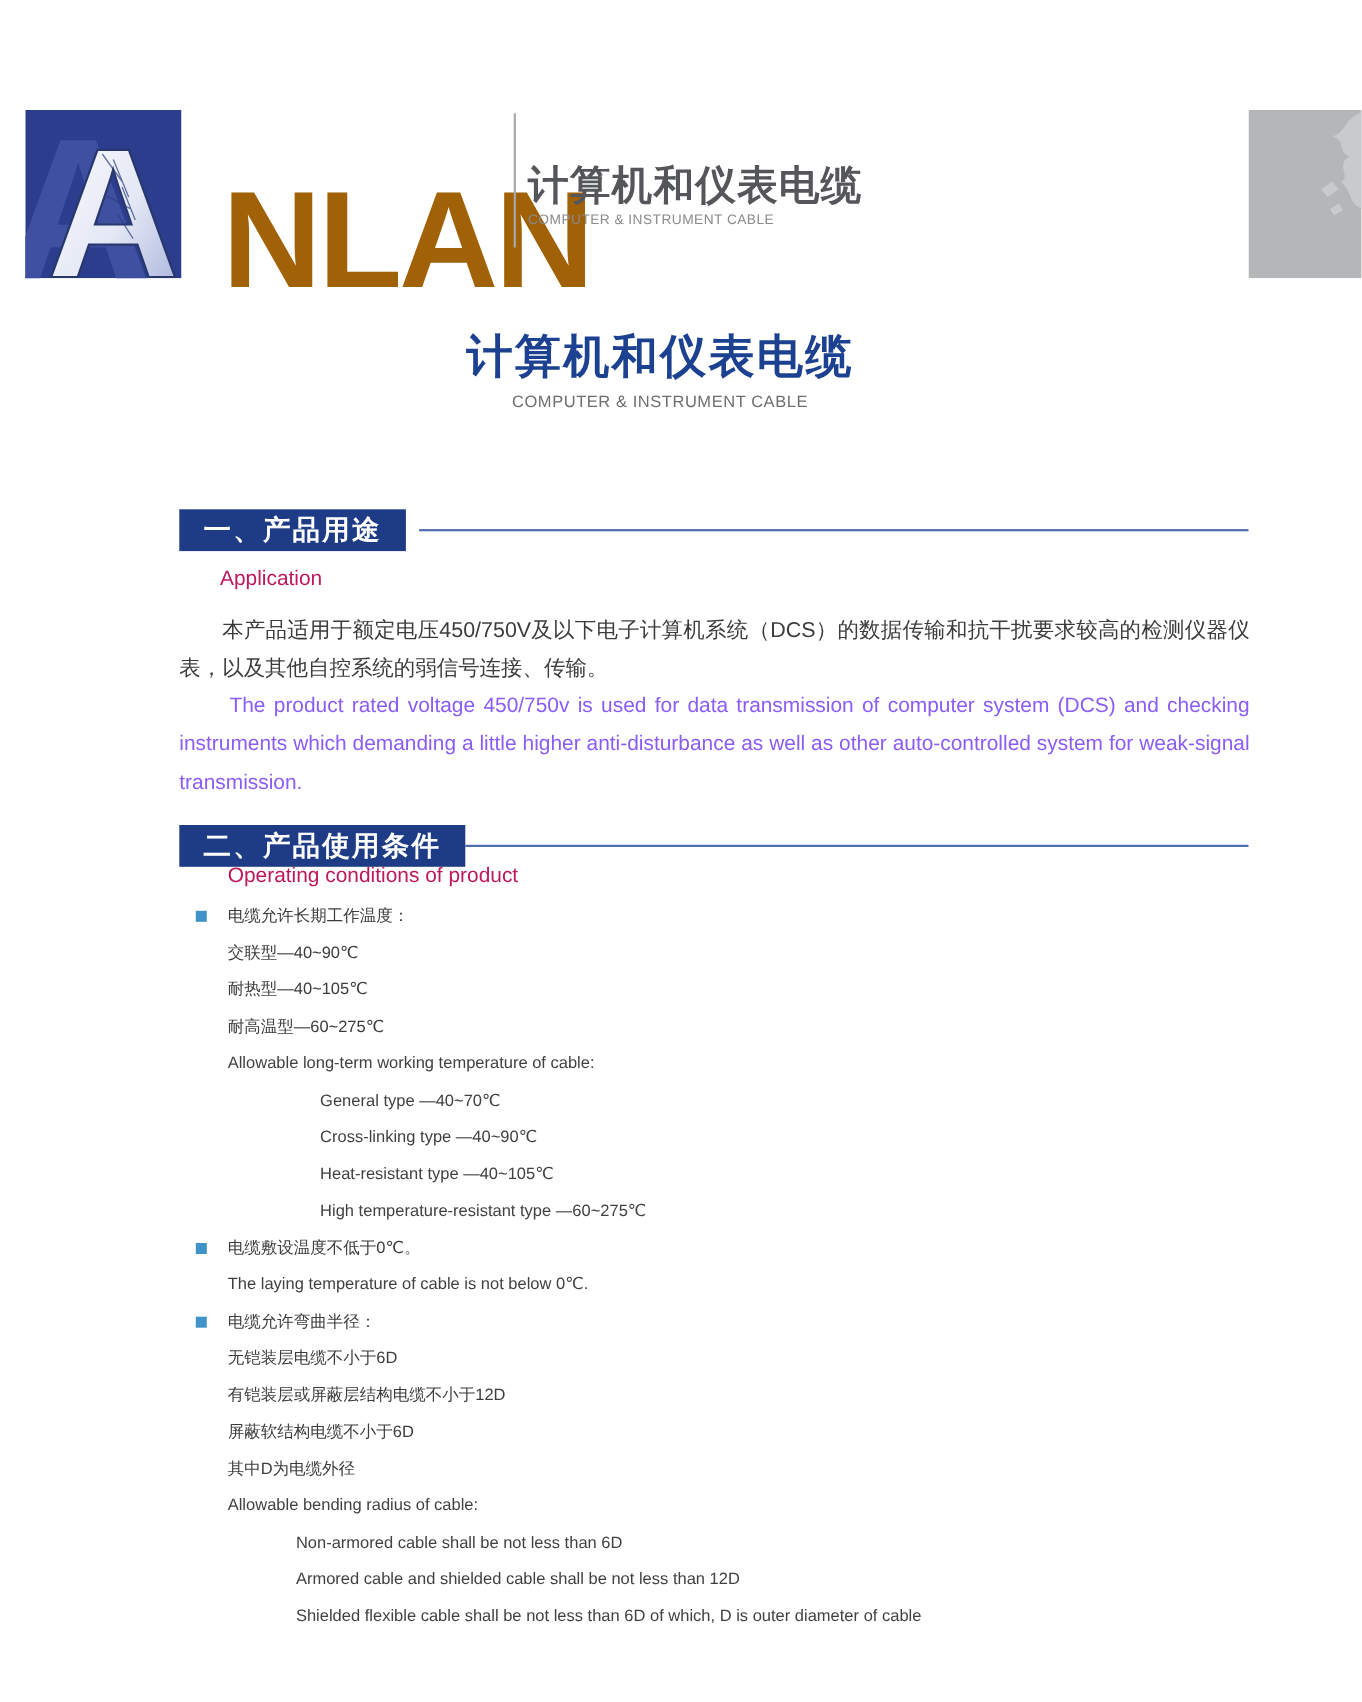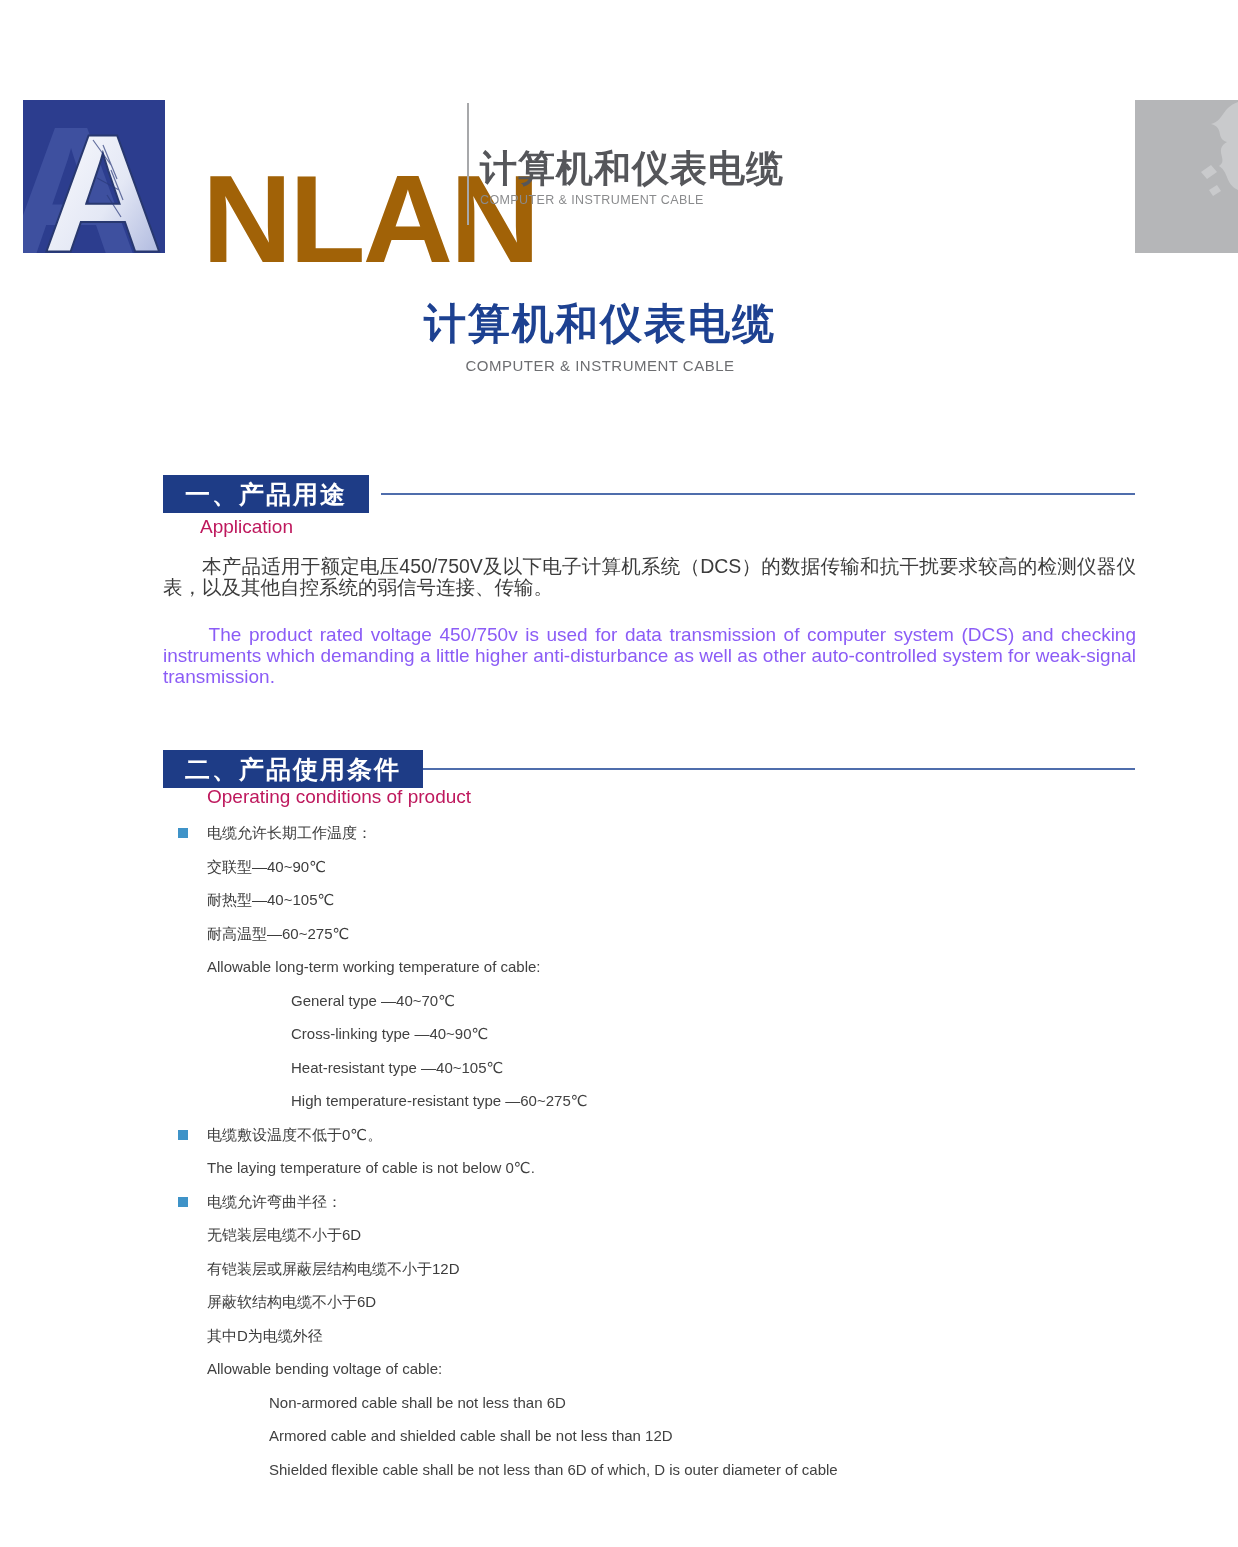--- a/index.html
+++ b/index.html
@@ -23,21 +23,21 @@
   .doc-title .sub{font-size:15px;color:#6d6e71;letter-spacing:.5px;margin-top:7px;}
 
   
   .sec-head{position:absolute;left:163px;right:103px;display:flex;align-items:center;}
   .sec-box{background:#1e3c86;color:#ffffff;font-size:25px;font-weight:bold;
         height:38px;line-height:38px;padding:0 22px;letter-spacing:2px;white-space:nowrap;}
   .sec-line{flex:1;height:2px;background:#4f6dac;}
   .sec-sub{position:absolute;font-size:19px;color:#be185d;}
 
   
-  .para{position:absolute;left:163px;width:973px;margin:0;font-size:19.5px;line-height:21px;
+  .para{position:absolute;left:163px;width:973px;margin:0;font-size:19.5px;line-height:35px;
         text-align:justify;color:#3c3c3c;}
   .para.cn{text-indent:2em;}
   .para.en{font-size:19px;color:#8b5cf6;text-indent:2.4em;}
 
   
   .spec-list{position:absolute;left:163px;top:816px;width:980px;}
   .line{position:relative;height:33.5px;line-height:33.5px;padding-left:44px;
         font-size:15px;color:#3c3c3c;white-space:nowrap;}
   .line.en{color:#414141;}
   .line .sq{position:absolute;left:15px;top:12px;width:10px;height:10px;background:#3f93c8;}
@@ -80,21 +80,21 @@
       <path d="M103,2 C86,8 90,20 76,24 C90,28 80,38 92,42 C78,50 94,60 84,66 C94,72 90,84 103,90 Z" fill="#c9cacc"></path>
       <path d="M66,72 l10,-7 6,7 -10,7 z M74,90 l8,-5 4,6 -8,5 z" fill="#c9cacc"></path>
     </svg>
   </div>
 
   <div class="doc-title">
     <h1>计算机和仪表电缆</h1>
     <div class="sub">COMPUTER &amp; INSTRUMENT CABLE</div>
   </div>
 
-  <div class="sec-head" style="top:475px;gap:12px;">
+  <div class="sec-head" style="top:463px;gap:12px;">
     <div class="sec-box">一、产品用途</div>
     <div class="sec-line"></div>
   </div>
   <div class="sec-sub" style="left:200px;top:516px;">Application</div>
 
   <p class="para cn" style="top:556px;">本产品适用于额定电压450/750V及以下电子计算机系统（DCS）的数据传输和抗干扰要求较高的检测仪器仪表，以及其他自控系统的弱信号连接、传输。</p>
   <p class="para en" style="top:624px;">The product rated voltage 450/750v is used for data transmission of computer system (DCS) and checking instruments which demanding a little higher anti-disturbance as well as other auto-controlled system for weak-signal transmission.</p>
 
   <div class="sec-head" style="top:750px;">
     <div class="sec-box">二、产品使用条件</div>
@@ -124,19 +124,19 @@
     <div class="line en">The laying temperature of cable is not below 0℃.</div>
 
     <div class="line">
       <span class="sq"></span>
       <span>电缆允许弯曲半径：</span>
     </div>
     <div class="line">无铠装层电缆不小于6D</div>
     <div class="line">有铠装层或屏蔽层结构电缆不小于12D</div>
     <div class="line">屏蔽软结构电缆不小于6D</div>
     <div class="line">其中D为电缆外径</div>
-    <div class="line en">Allowable bending voltage of cable:</div>
+    <div class="line en">Allowable bending radius of cable:</div>
     <div class="line en ind3">Non-armored cable shall be not less than 6D</div>
     <div class="line en ind3">Armored cable and shielded cable shall be not less than 12D</div>
     <div class="line en ind3">Shielded flexible cable shall be not less than 6D of which, D is outer diameter of cable</div>
 
   </div>
 </div>
 
 </body></html>

